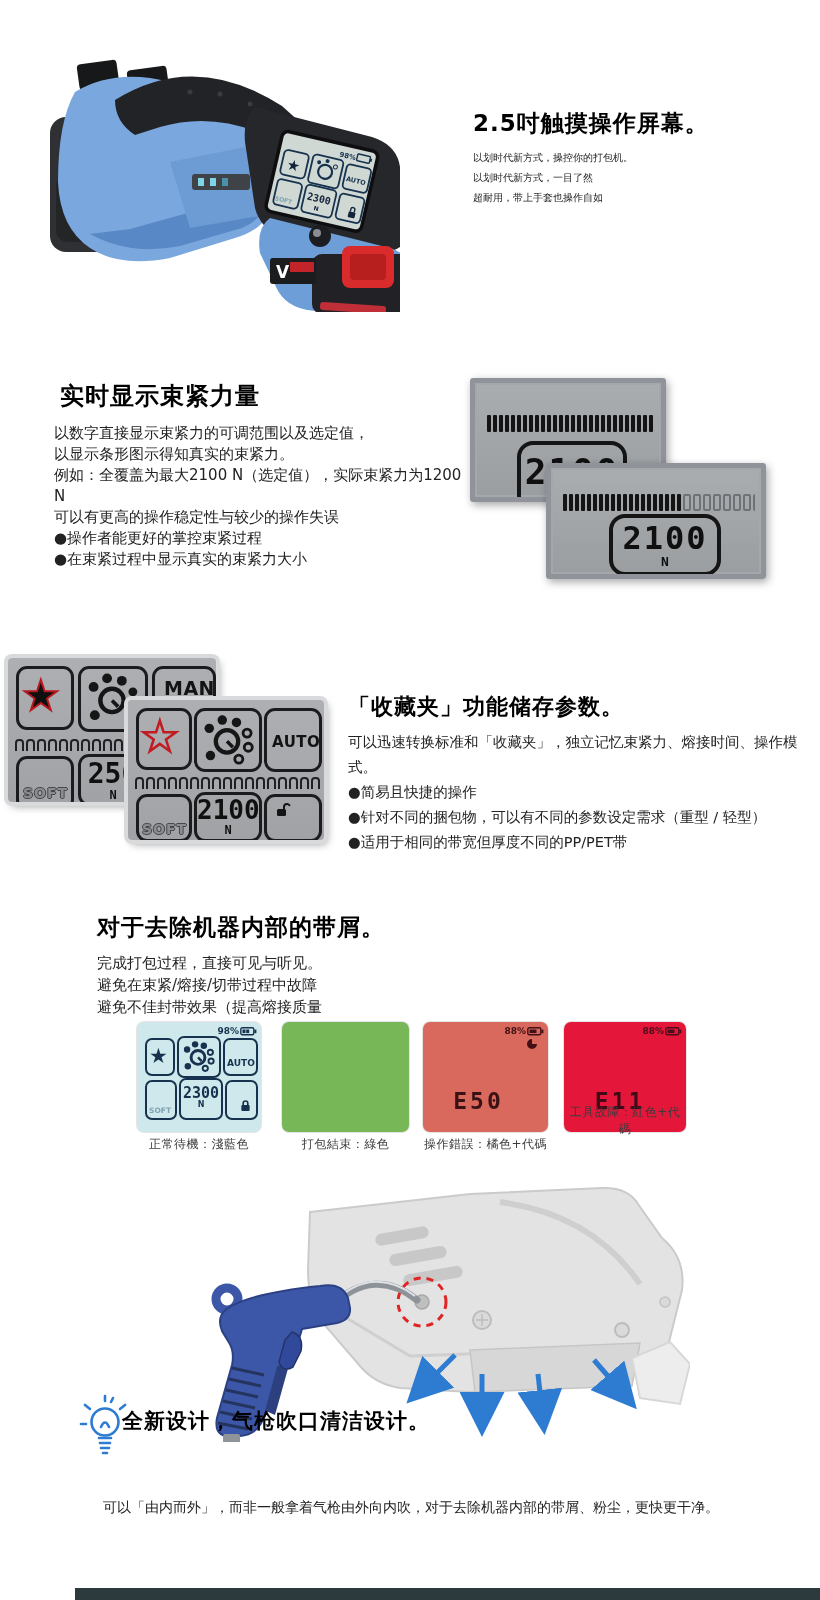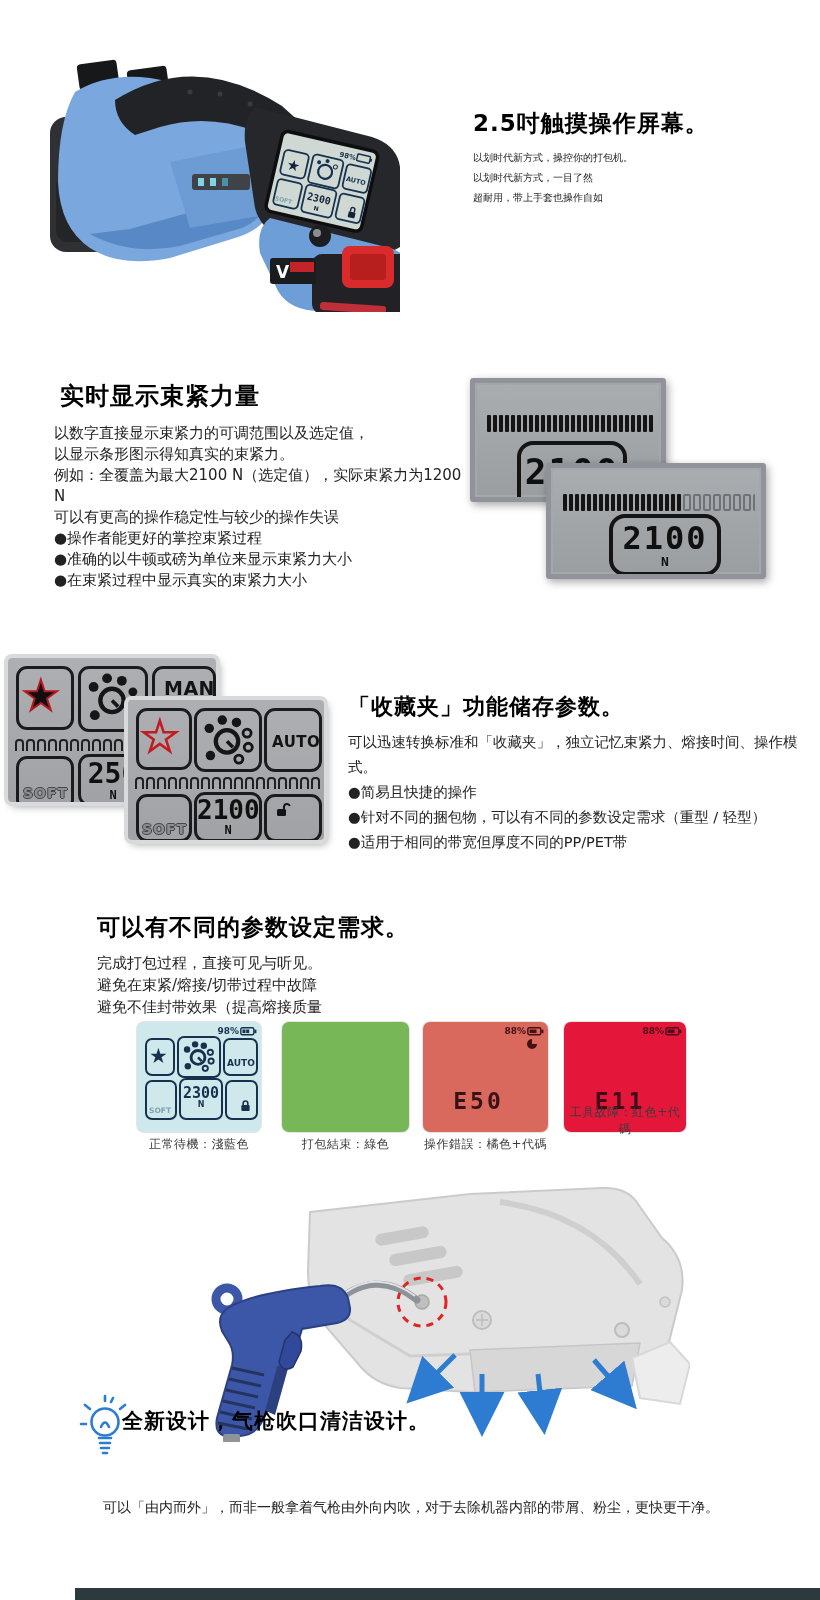--- a/index.html
+++ b/index.html
@@ -119,21 +119,20 @@
   </div>
 
   <div class="abs" style="left:54px;top:380px;width:420px;">
     <div class="h" style="font-size:24px;margin-left:6px;">实时显示束紧力量</div>
     <div class="bodyline" style="font-size:15px;line-height:21px;margin-top:11px;">
       <div>以数字直接显示束紧力的可调范围以及选定值，</div>
       <div>以显示条形图示得知真实的束紧力。</div>
       <div>例如：全覆盖为最大2100 N（选定值），实际束紧力为1200 N</div>
       <div>可以有更高的操作稳定性与较少的操作失误</div>
       <div>●操作者能更好的掌控束紧过程</div>
-      <div>●准确的以牛顿或磅为单位来显示束紧力大小</div>
       <div>●在束紧过程中显示真实的束紧力大小</div>
     </div>
   </div>
 
   <div class="lcd abs" style="left:470px;top:378px;width:186px;height:114px;z-index:1;">
     <div class="segrow" style="top:30px;"><i class="seg f"></i><i class="seg f"></i><i class="seg f"></i><i class="seg f"></i><i class="seg f"></i><i class="seg f"></i><i class="seg f"></i><i class="seg f"></i><i class="seg f"></i><i class="seg f"></i><i class="seg f"></i><i class="seg f"></i><i class="seg f"></i><i class="seg f"></i><i class="seg f"></i><i class="seg f"></i><i class="seg f"></i><i class="seg f"></i><i class="seg f"></i><i class="seg f"></i><i class="seg f"></i><i class="seg f"></i><i class="seg f"></i><i class="seg f"></i><i class="seg f"></i><i class="seg f"></i><i class="seg f"></i><i class="seg f"></i></div>
     <div class="numbox" style="left:42px;top:58px;width:102px;height:72px;">
       <div class="segnum" style="font-size:36px;margin-top:6px;">2100</div>
     </div>
   </div>
@@ -215,21 +214,21 @@
     <div class="h" style="font-size:22px;">「收藏夹」功能储存参数。</div>
     <div class="bodyline" style="font-size:14.5px;line-height:25px;margin-top:8px;">
       <div>可以迅速转换标准和「收藏夹」，独立记忆束紧力、熔接时间、操作模式。</div>
       <div>●简易且快捷的操作</div>
       <div>●针对不同的捆包物，可以有不同的参数设定需求（重型 / 轻型）</div>
       <div>●适用于相同的带宽但厚度不同的PP/PET带</div>
     </div>
   </div>
 
   <div class="abs" style="left:97px;top:912px;width:460px;">
-    <div class="h" style="font-size:23px;">可以有不同的参数设定需求。</div>
+    <div class="h" style="font-size:23px;">对于去除机器内部的带屑。</div>
     <div class="bodyline" style="font-size:15px;line-height:22px;margin-top:9px;">
       <div>完成打包过程，直接可见与听见。</div>
       <div>避免在束紧/熔接/切带过程中故障</div>
       <div>避免不佳封带效果（提高熔接质量</div>
     </div>
   </div>
 
   <div class="mini abs" style="left: 137px; top: 1022px; width: 124px; height: 110px; background: rgb(207, 232, 236);">
     <div class="abs navy batt-label" style="top:4px;right:22px;">98%</div>
     <svg class="abs" style="top:5px;right:4px;" width="17" height="9" viewBox="0 0 17 9">

